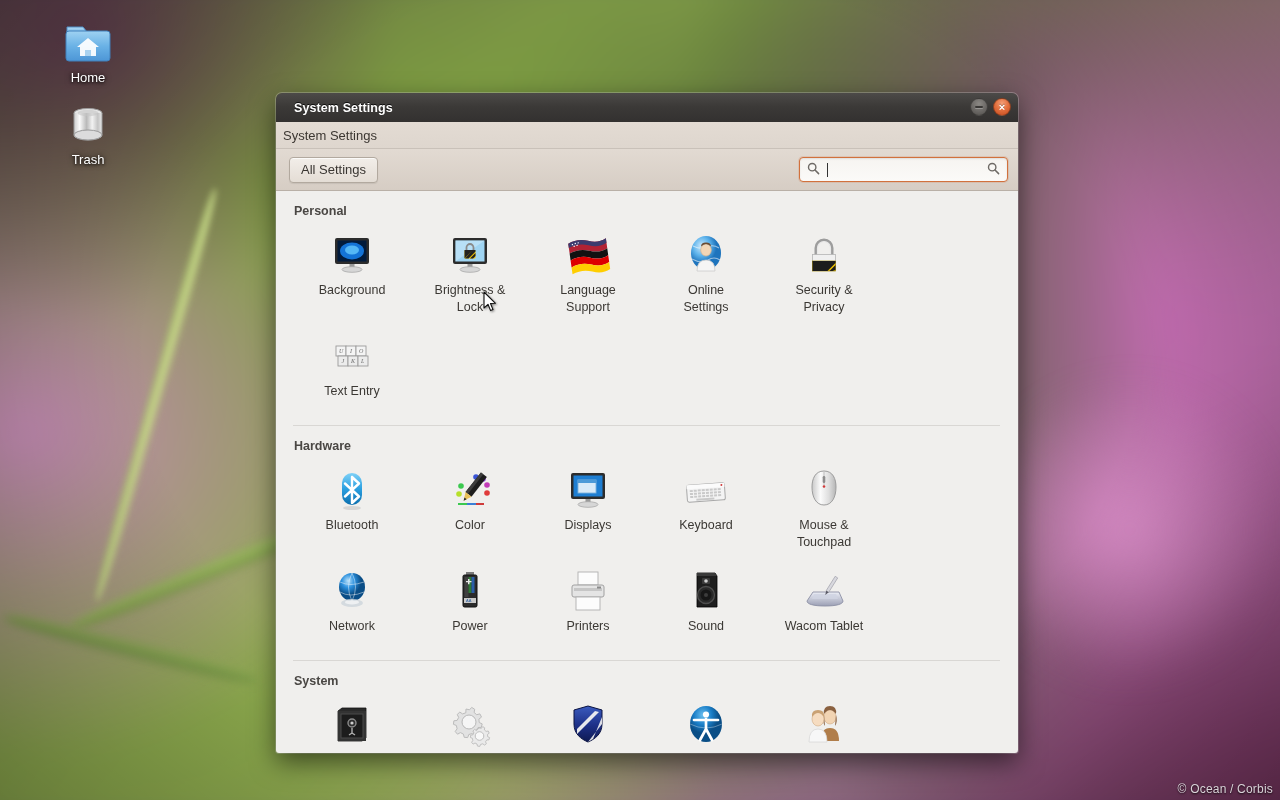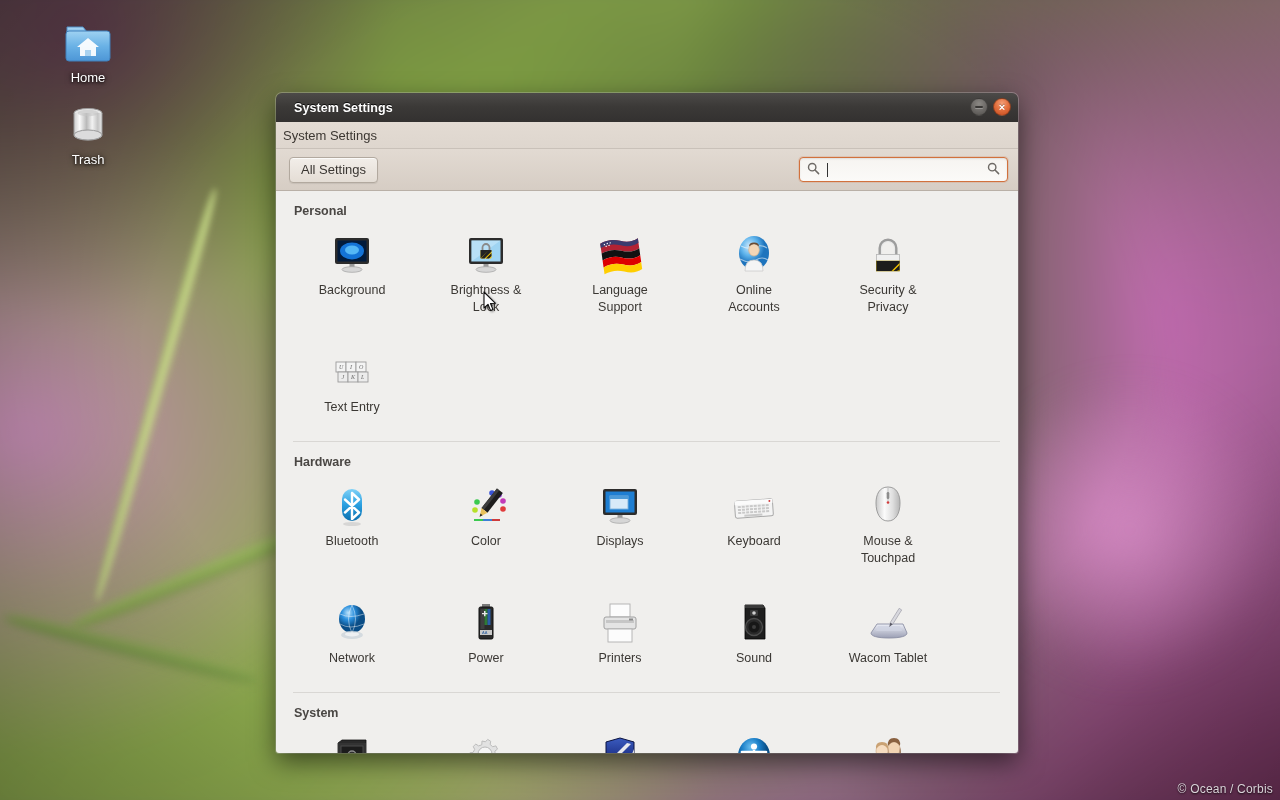--- a/index.html
+++ b/index.html
@@ -199,21 +199,21 @@
     font-size: 12.5px; font-weight: bold; color: #4a4744;
     margin: 0 0 7px 1px;
   }
   .divider {
     height: 1px;
     background: #d9d7d4;
     margin: 15px 0 13px 0;
   }
   .grid {
     display: flex; flex-wrap: wrap;
-    gap: 16px;
+    gap: 0px;
   }
   .tile {
     width: 118px;
     padding: 2px 2px 10px;
     text-align: center;
     cursor: pointer;
     border-radius: 4px;
   }
   .tile .art {
     height: 50px;
@@ -404,21 +404,21 @@
                   </radialGradient>
                 </defs>
               <ellipse cx="22" cy="20" rx="15" ry="17" fill="url(#glb1)"></ellipse>
               <path d="M9 13 q8 4 14 1 q6 -3 12 1 M8 26 q9 5 16 1 q6 -4 12 0" fill="none" stroke="#ffffff" stroke-width="1.1" opacity=".55"></path>
               <ellipse cx="22" cy="17" rx="5.3" ry="6" fill="#f3d6b6" stroke="#d6b390" stroke-width=".7"></ellipse>
               <path d="M17 13.5 q5 -5 10 0 q0 -4 -5 -4 q-5 0 -5 4z" fill="#6b4b32"></path>
               <path d="M13 38 q0 -11 9 -11 q9 0 9 11 z" fill="#f5f5f5" stroke="#cccccc" stroke-width=".8"></path>
             </svg>
           </div>
           <div class="cap" style="white-space:pre-line">Online
-Accounts</div>
+Settings</div>
         </div>
 
         <div class="tile">
           <div class="art">
             <svg width="44" height="44" viewBox="0 0 44 44">
               <path d="M14 22 v-7 a8 8 0 0 1 16 0 v7" fill="none" stroke="#9d9d9d" stroke-width="3"></path>
               <path d="M15.5 22 v-7 a6.5 6.5 0 0 1 13 0 v7" fill="none" stroke="#e8e8e8" stroke-width="1.2"></path>
               <rect x="10.5" y="21.5" width="23" height="8" fill="#f0f0f0" stroke="#b5b5b5" stroke-width=".8"></rect>
               <rect x="10.5" y="28" width="23" height="10" fill="#f2c200" stroke="#9a8000" stroke-width=".7"></rect>
               <path d="M10.5 28 l5 0 l-5 6 z M15.5 28 l5 0 l-10 10 l0 -4 z M20.5 28 l5 0 l-10 10 l-5 0 z M25.5 28 l5 0 l-10 10 l-5 0 z M30.5 28 l3 0 l0 2 l-8 8 l-5 0 z M33.5 32 l0 5 l-3 1 l-3 0z" fill="#1c1c1c"></path>

